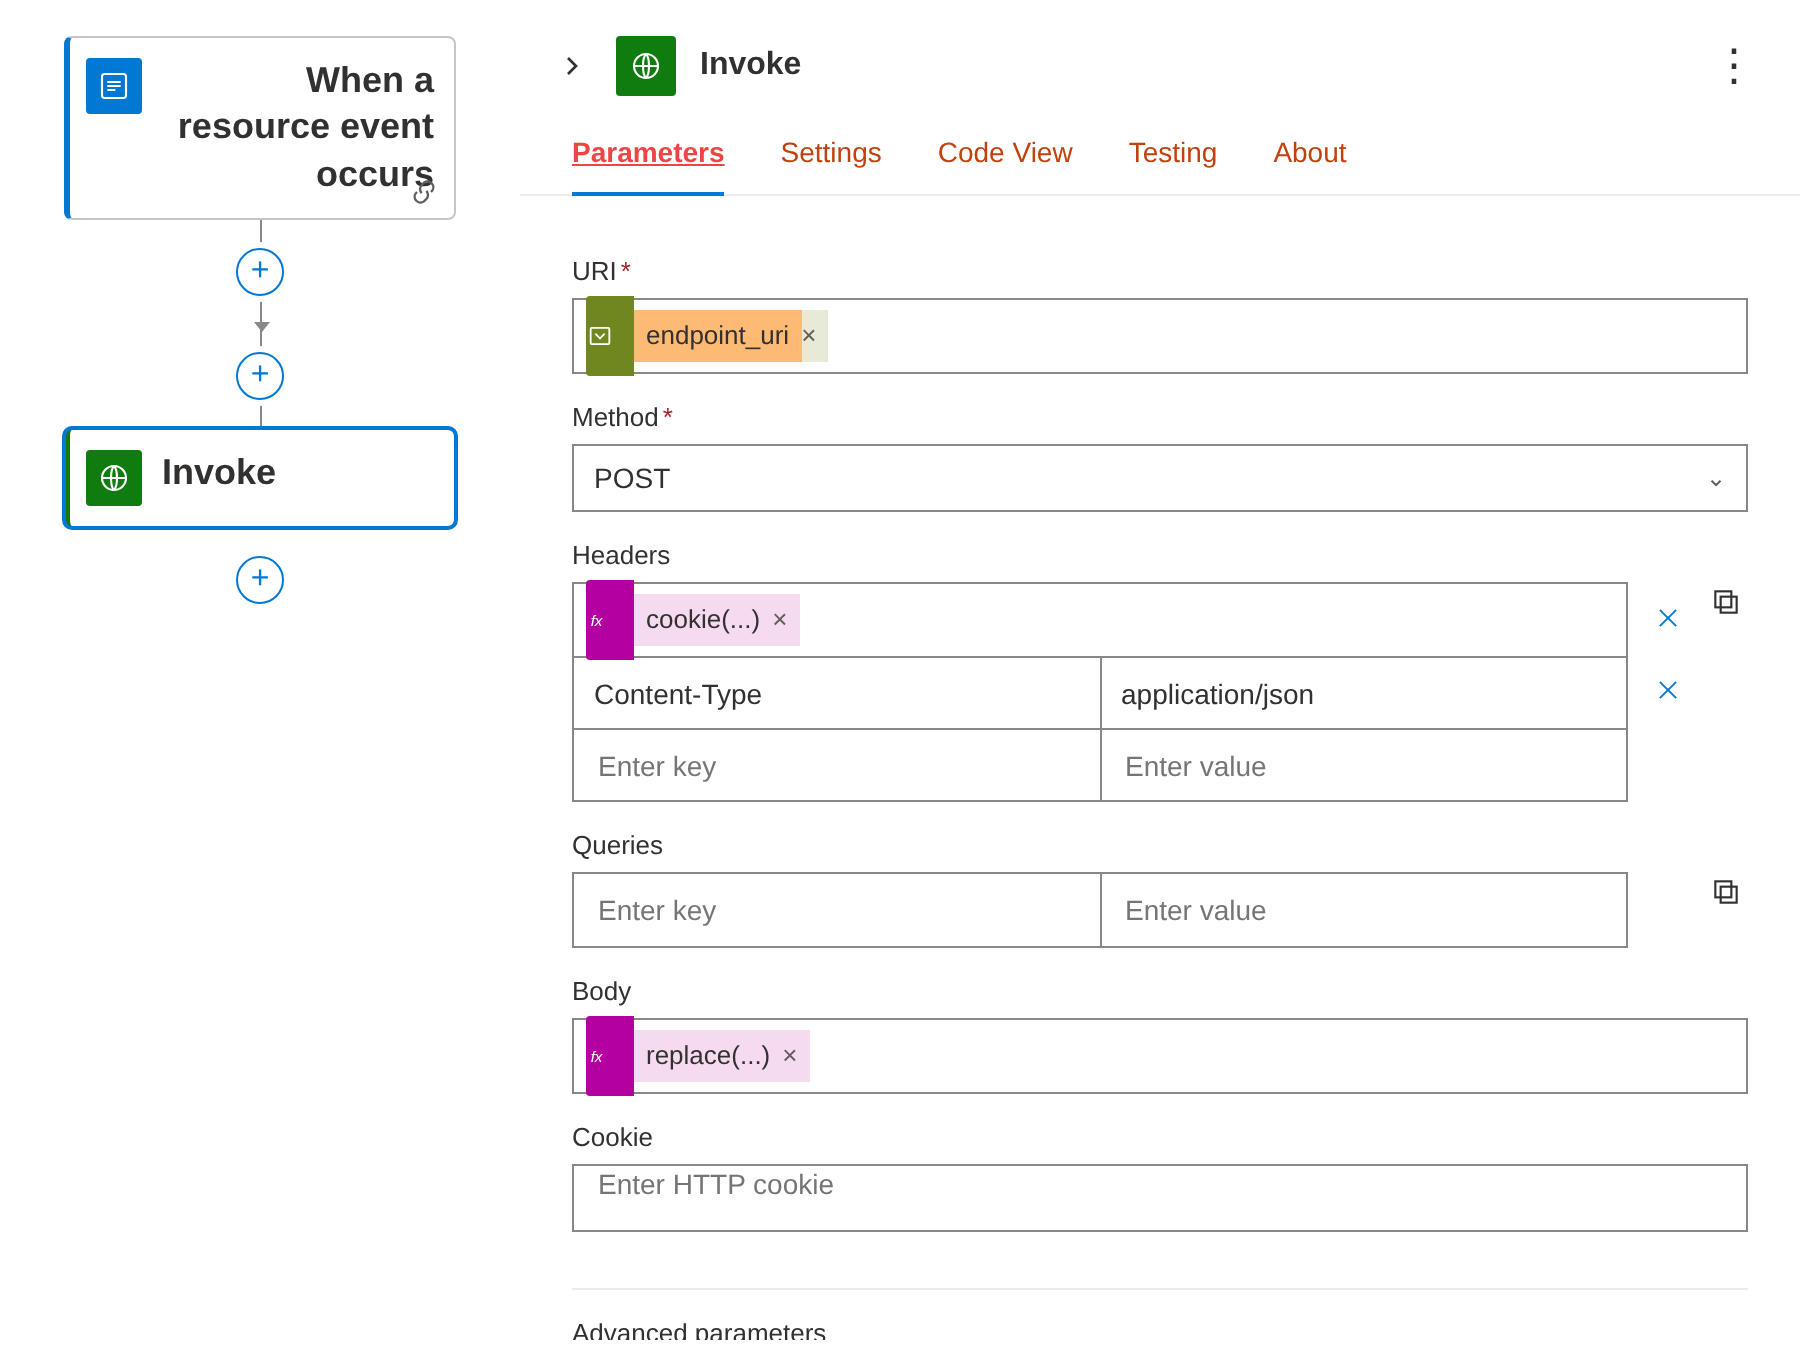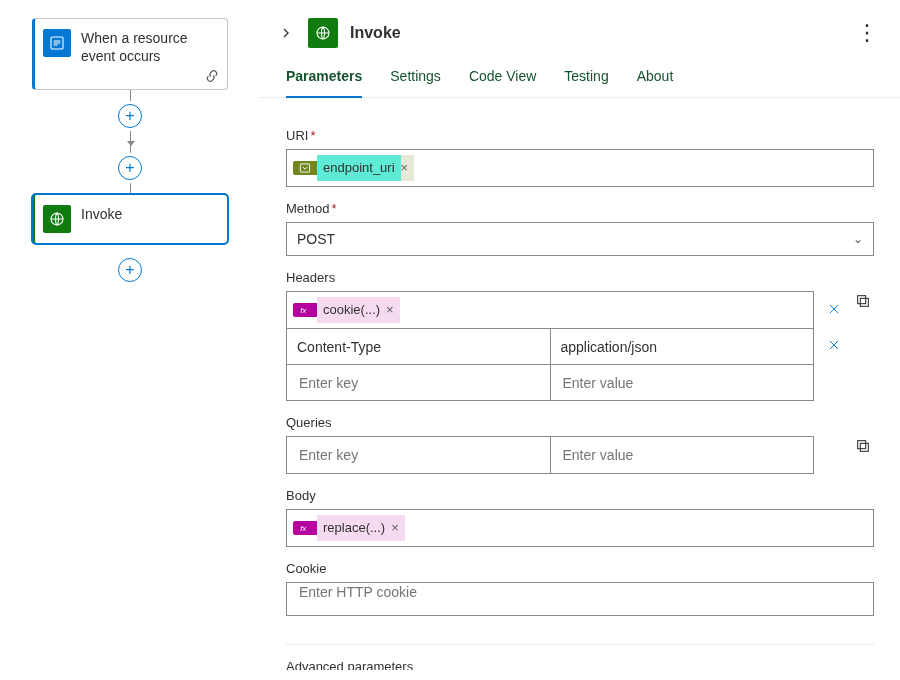--- a/index.html
+++ b/index.html
@@ -39,21 +39,21 @@
   .flow-icon {
     width: 28px; height: 28px;
     border-radius: 2px;
     display: flex; align-items: center; justify-content: center;
     flex-shrink: 0;
     margin-right: 10px;
   }
   .flow-icon.blue { background: #0078d4; }
   .flow-icon.green { background: #107c10; }
   .flow-icon svg { width: 16px; height: 16px; fill: #fff; }
-  .flow-title { font-size: 14px; font-weight: 400; line-height: 1.3; }
+  .flow-title { font-size: 18px; font-weight: 700; line-height: 1.3; text-align: right; }
   .flow-card svg.link-glyph {
     position: absolute; right: 8px; bottom: 6px;
     width: 14px; height: 14px; fill: #605e5c;
   }
   .flow-card.tall { min-height: 72px; }
   .edge {
     width: 1px; height: 26px;
     background: #8a8886;
     position: relative;
   }
@@ -106,28 +106,29 @@
   }
   .tabs {
     display: flex; gap: 28px;
     padding: 10px 26px 0 26px;
     border-bottom: 1px solid #edebe9;
   }
   .tab {
     padding-bottom: 12px;
     font-size: 14px;
     cursor: pointer;
-    color: #14532d;
+    color: #c2410c;
     border-bottom: 2px solid transparent;
     margin-bottom: -1px;
   }
   .tab.active {
-    color: #14532d;
+    color: #ef4444;
     font-weight: 600;
     border-bottom-color: #0078d4;
+    text-decoration: underline;
   }
   .form-area {
     padding: 16px 26px 8px 26px;
     overflow-y: auto;
     flex: 1;
   }
   .field-label {
     font-size: 13px;
     margin: 14px 0 6px 0;
     color: #323130;
@@ -141,35 +142,35 @@
     flex-wrap: wrap;
   }
   .token {
     display: inline-flex; align-items: center;
     height: 26px;
     border-radius: 2px;
     font-size: 13px;
     margin: 2px;
   }
   .token .tk-icon {
-    width: 24px; height: 14px;
-    display: flex; align-items: center; justify-content: center;
+    width: 24px; height: 40px;
+    display: flex; align-items: center; justify-content: flex-start;
     border-radius: 2px 0 0 2px;
     background: #6b6b6b;
   }
   .token.green .tk-icon { background: #70861f; }
   .token.magenta .tk-icon { background: #b4009e; }
   .token .tk-icon svg { width: 14px; height: 14px; fill: #fff; }
   .token .tk-label {
     background: #e1dfdd;
     padding: 0 6px;
     line-height: 26px;
     color: #323130;
   }
-  .token.green .tk-label { background: #5eead4; }
+  .token.green .tk-label { background: #fdba74; }
   .token.magenta .tk-label { background: #f6daf0; }
   .token .tk-x {
     background: inherit;
     padding: 0 6px 0 0;
     line-height: 26px;
     cursor: pointer;
     color: #605e5c;
   }
   .token.green .tk-x { background: #e6ead7; }
   .token.magenta .tk-x { background: #f6daf0; }

